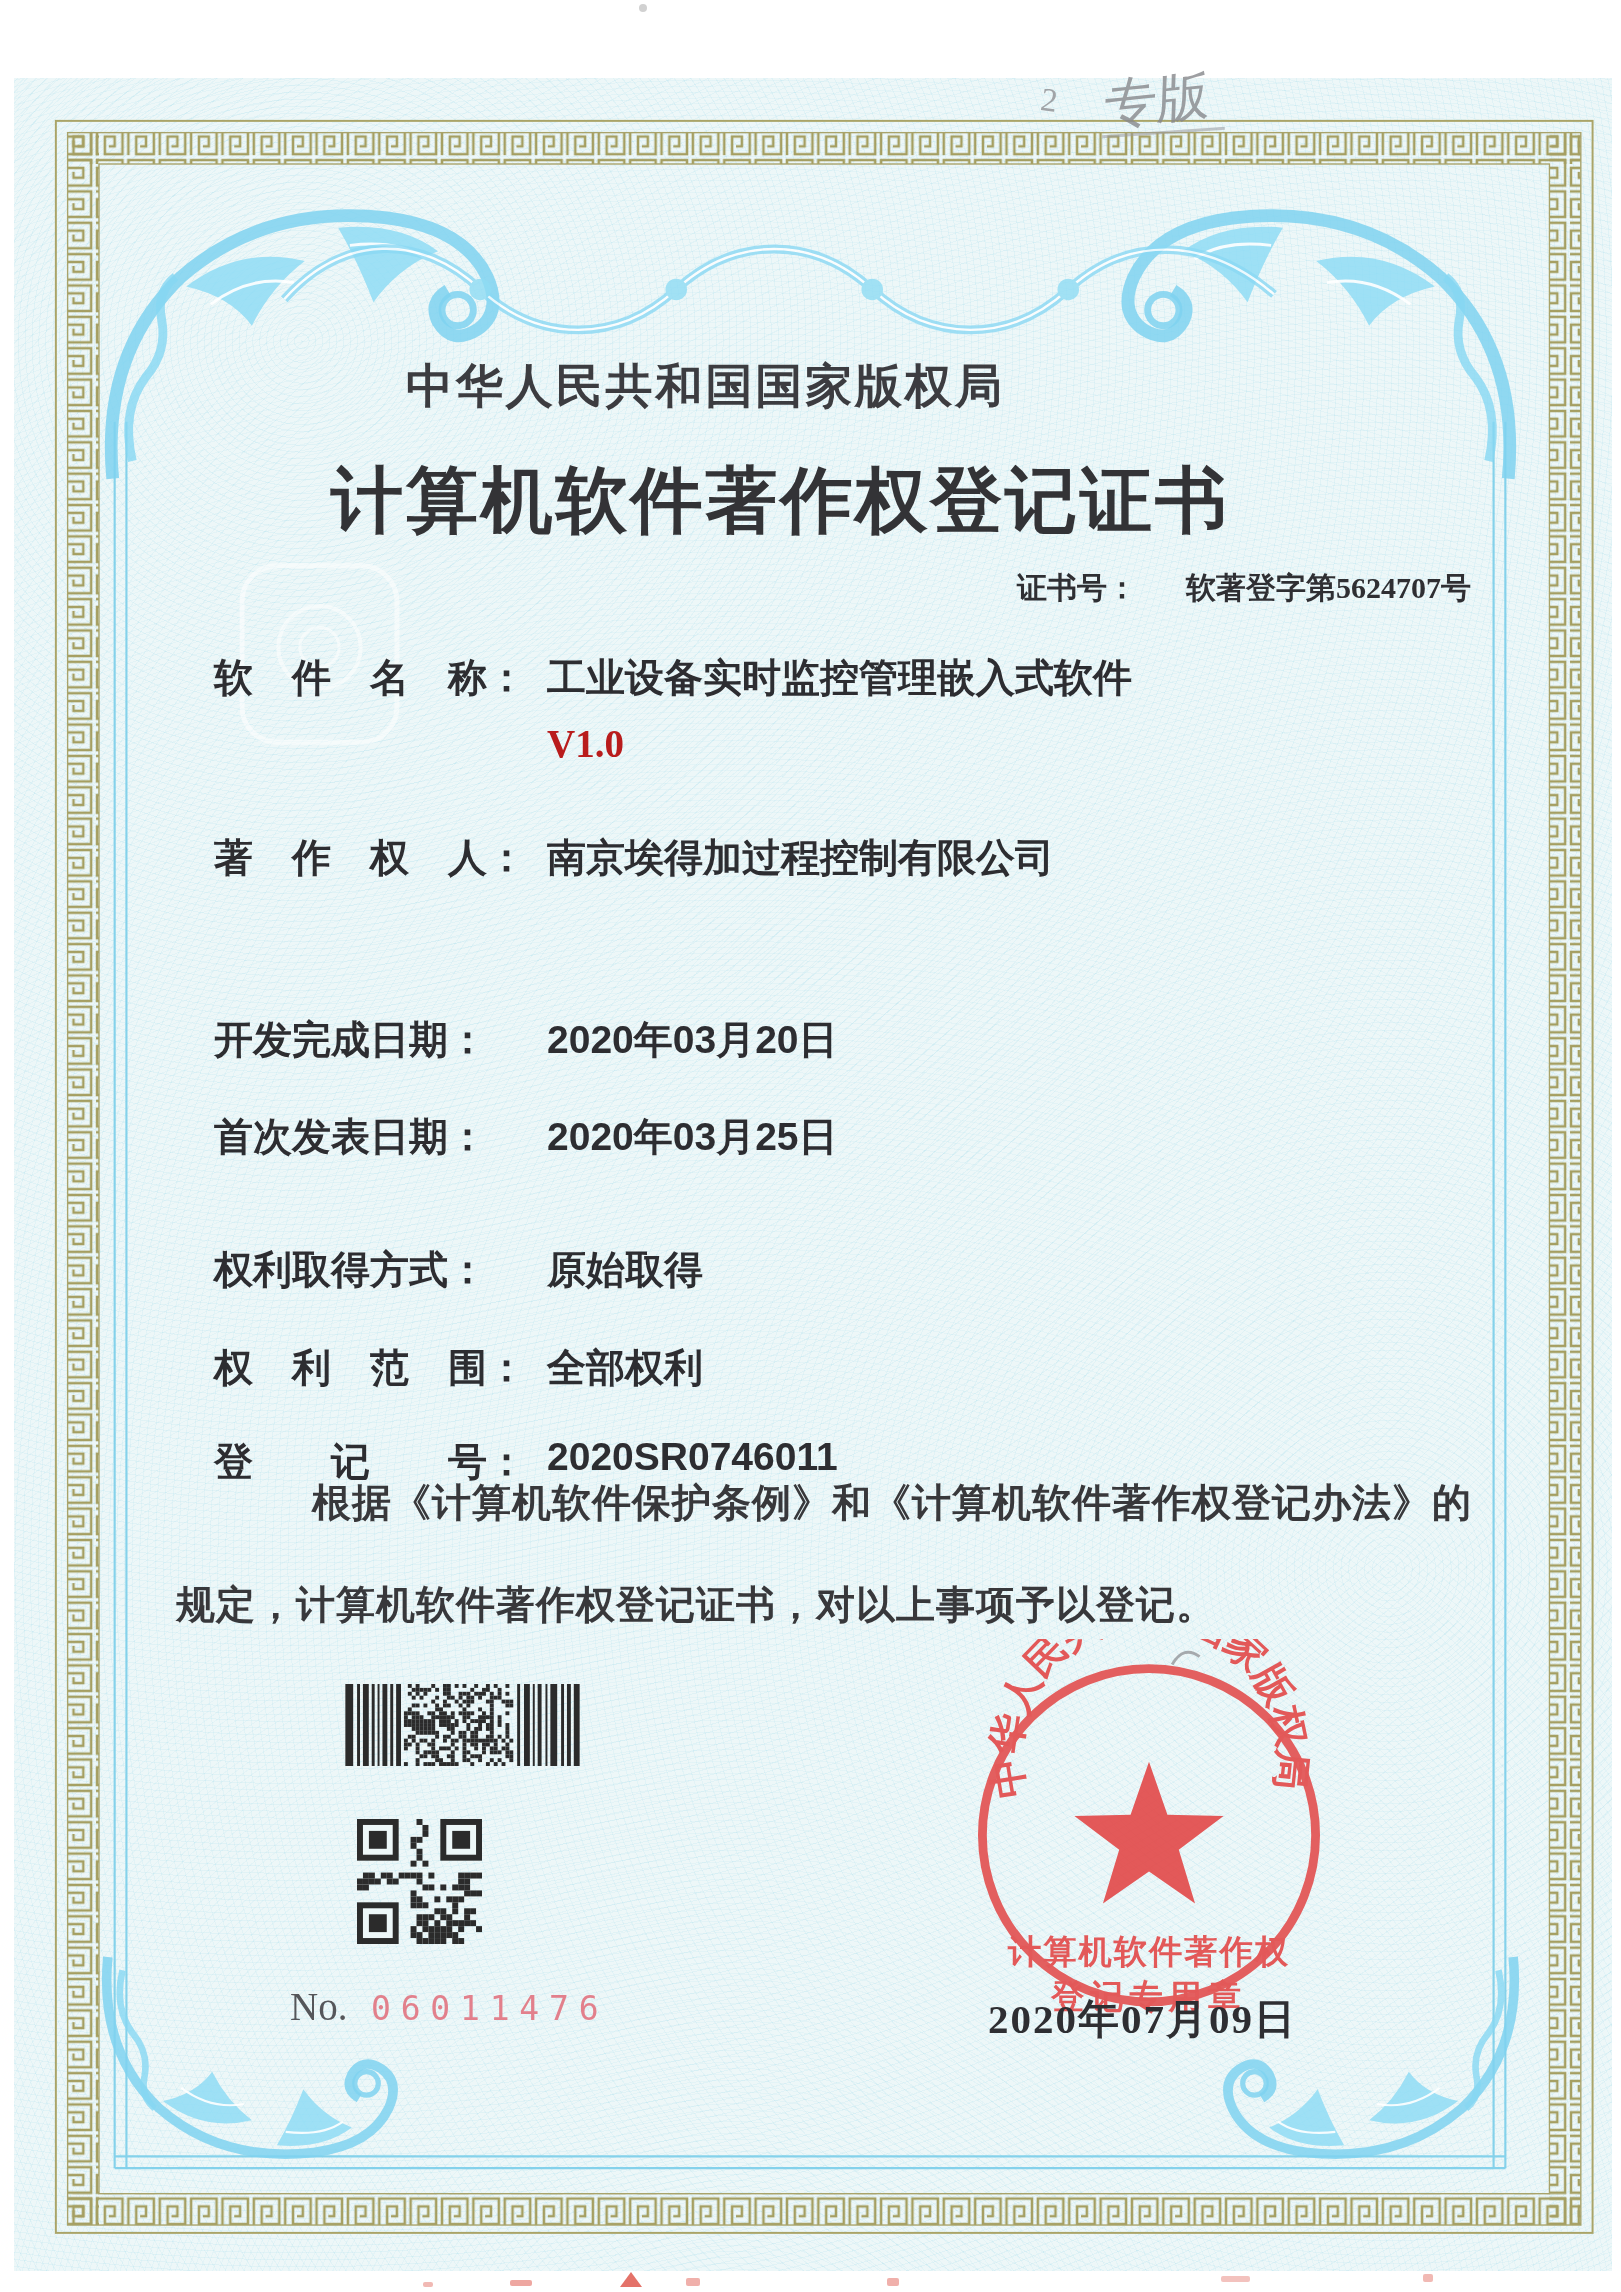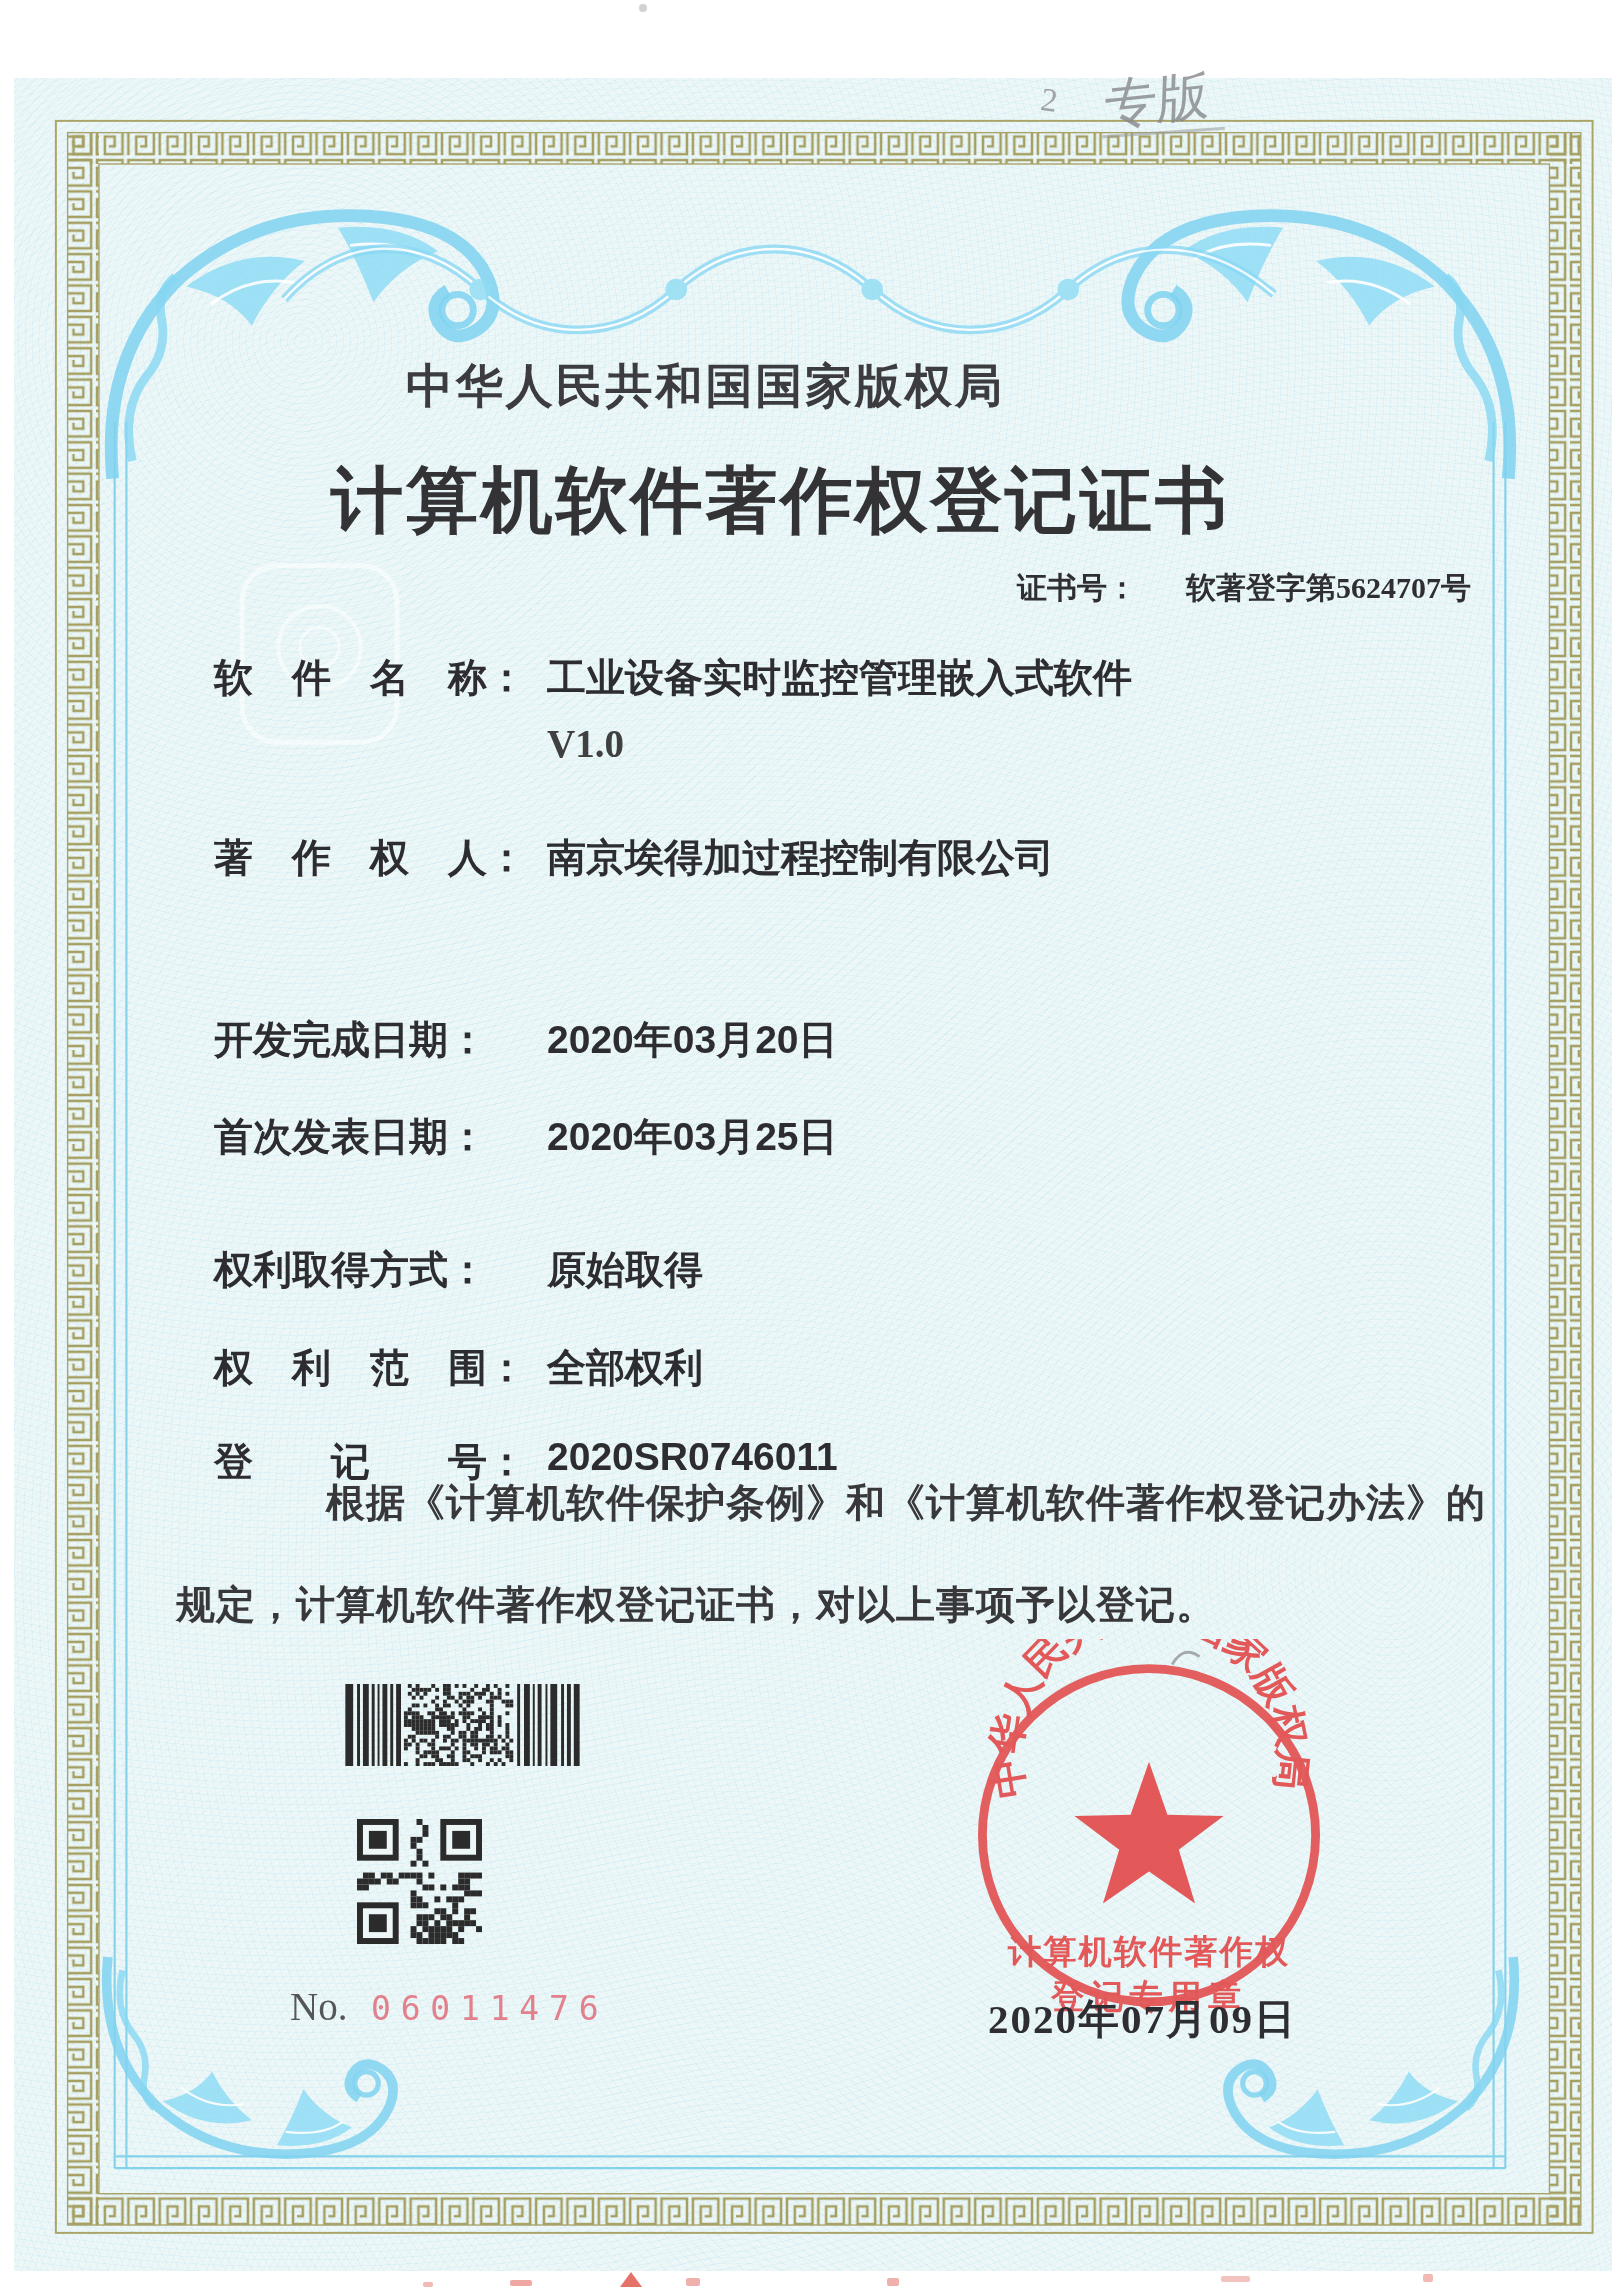--- a/index.html
+++ b/index.html
@@ -14,21 +14,21 @@
       repeating-radial-gradient(circle at 45% 108%, rgba(110,200,225,.08) 0 1px, transparent 1px 5.9px);
   }
   .abs{position:absolute;}
   .cjk-serif{font-family:"Liberation Serif",serif;}
   .title{left:406px;top:355px;font-size:47px;font-weight:700;letter-spacing:2.9px;color:#3c3c40;white-space:nowrap;}
   .subtitle{left:331px;top:453px;font-size:72px;font-weight:700;letter-spacing:2.9px;color:#333336;white-space:nowrap;}
   .certno{left:1017px;top:568px;font-size:30px;font-weight:700;color:#2f2f33;white-space:nowrap;text-align:center;}
   .certno .gap{display:inline-block;width:49px;}
   .row{left:214px;font-size:39px;font-weight:700;color:#2d2d31;white-space:nowrap;font-family:"Liberation Sans",sans-serif;}
   .row .val{position:absolute;left:333px;white-space:nowrap;}
-  .version{left:547px;font-size:39px;font-weight:700;color:#404040;font-family:"Liberation Serif",serif;}
+  .version{left:547px;font-size:39px;font-weight:700;color:#b91c1c;font-family:"Liberation Serif",serif;}
   .stmt{font-size:39px;font-weight:600;color:#38383b;letter-spacing:1px;white-space:nowrap;}
   .serial{left:290px;top:1984px;white-space:nowrap;}
   .serial .no{font-size:39px;color:#55565a;font-family:"Liberation Serif",serif;}
   .serial .num{font-size:33px;letter-spacing:9.8px;color:#e2808c;font-family:"DejaVu Sans Mono",monospace;margin-left:19.6px;}
   .issue-date{left:988px;top:1992px;width:323px;font-size:41px;font-weight:700;
               letter-spacing:2px;color:#2e2e32;white-space:nowrap;}
   .hand{color:#87888c;opacity:.8;white-space:nowrap;}
   .hand-2{left:1041px;top:82px;font-size:33px;transform:rotate(8deg);color:#8f9094;}
   .hand-zb{left:1104px;top:65px;font-size:53px;transform:rotate(-6deg) skewX(-8deg);}
   .hand-line{left:1102px;top:131px;width:123px;height:2.9px;background:#9a9b9e;opacity:.55;transform:rotate(-4deg);}
@@ -138,21 +138,21 @@
   <div class="abs row" style="top:1341px">
     <span>权　利　范　围：</span>
     <span class="val">全部权利</span>
   </div>
 
   <div class="abs row" style="top:1435px">
     <span>登　　记　　号：</span>
     <span class="val">2020SR0746011</span>
   </div>
 
-  <div class="abs stmt cjk-serif" style="left:326px;top:1476px">根据《计算机软件保护条例》和《计算机软件著作权登记办法》的</div>
+  <div class="abs stmt cjk-serif" style="left:312px;top:1476px">根据《计算机软件保护条例》和《计算机软件著作权登记办法》的</div>
   <div class="abs stmt cjk-serif" style="left:176px;top:1578px">规定，计算机软件著作权登记证书，对以上事项予以登记。</div>
 
   <svg class="abs" style="left:345px;top:1684px" width="235" height="82" viewBox="0 0 240 84">
     <g fill="#2b2b2b">
       <rect x="0" y="0" width="8" height="84"></rect>
         <rect x="12" y="0" width="3" height="84"></rect>
       <rect x="18" y="0" width="6" height="84"></rect>
         <rect x="27" y="0" width="3" height="84"></rect>
       <rect x="33" y="0" width="2" height="84"></rect>
         <rect x="38" y="0" width="5" height="84"></rect>

